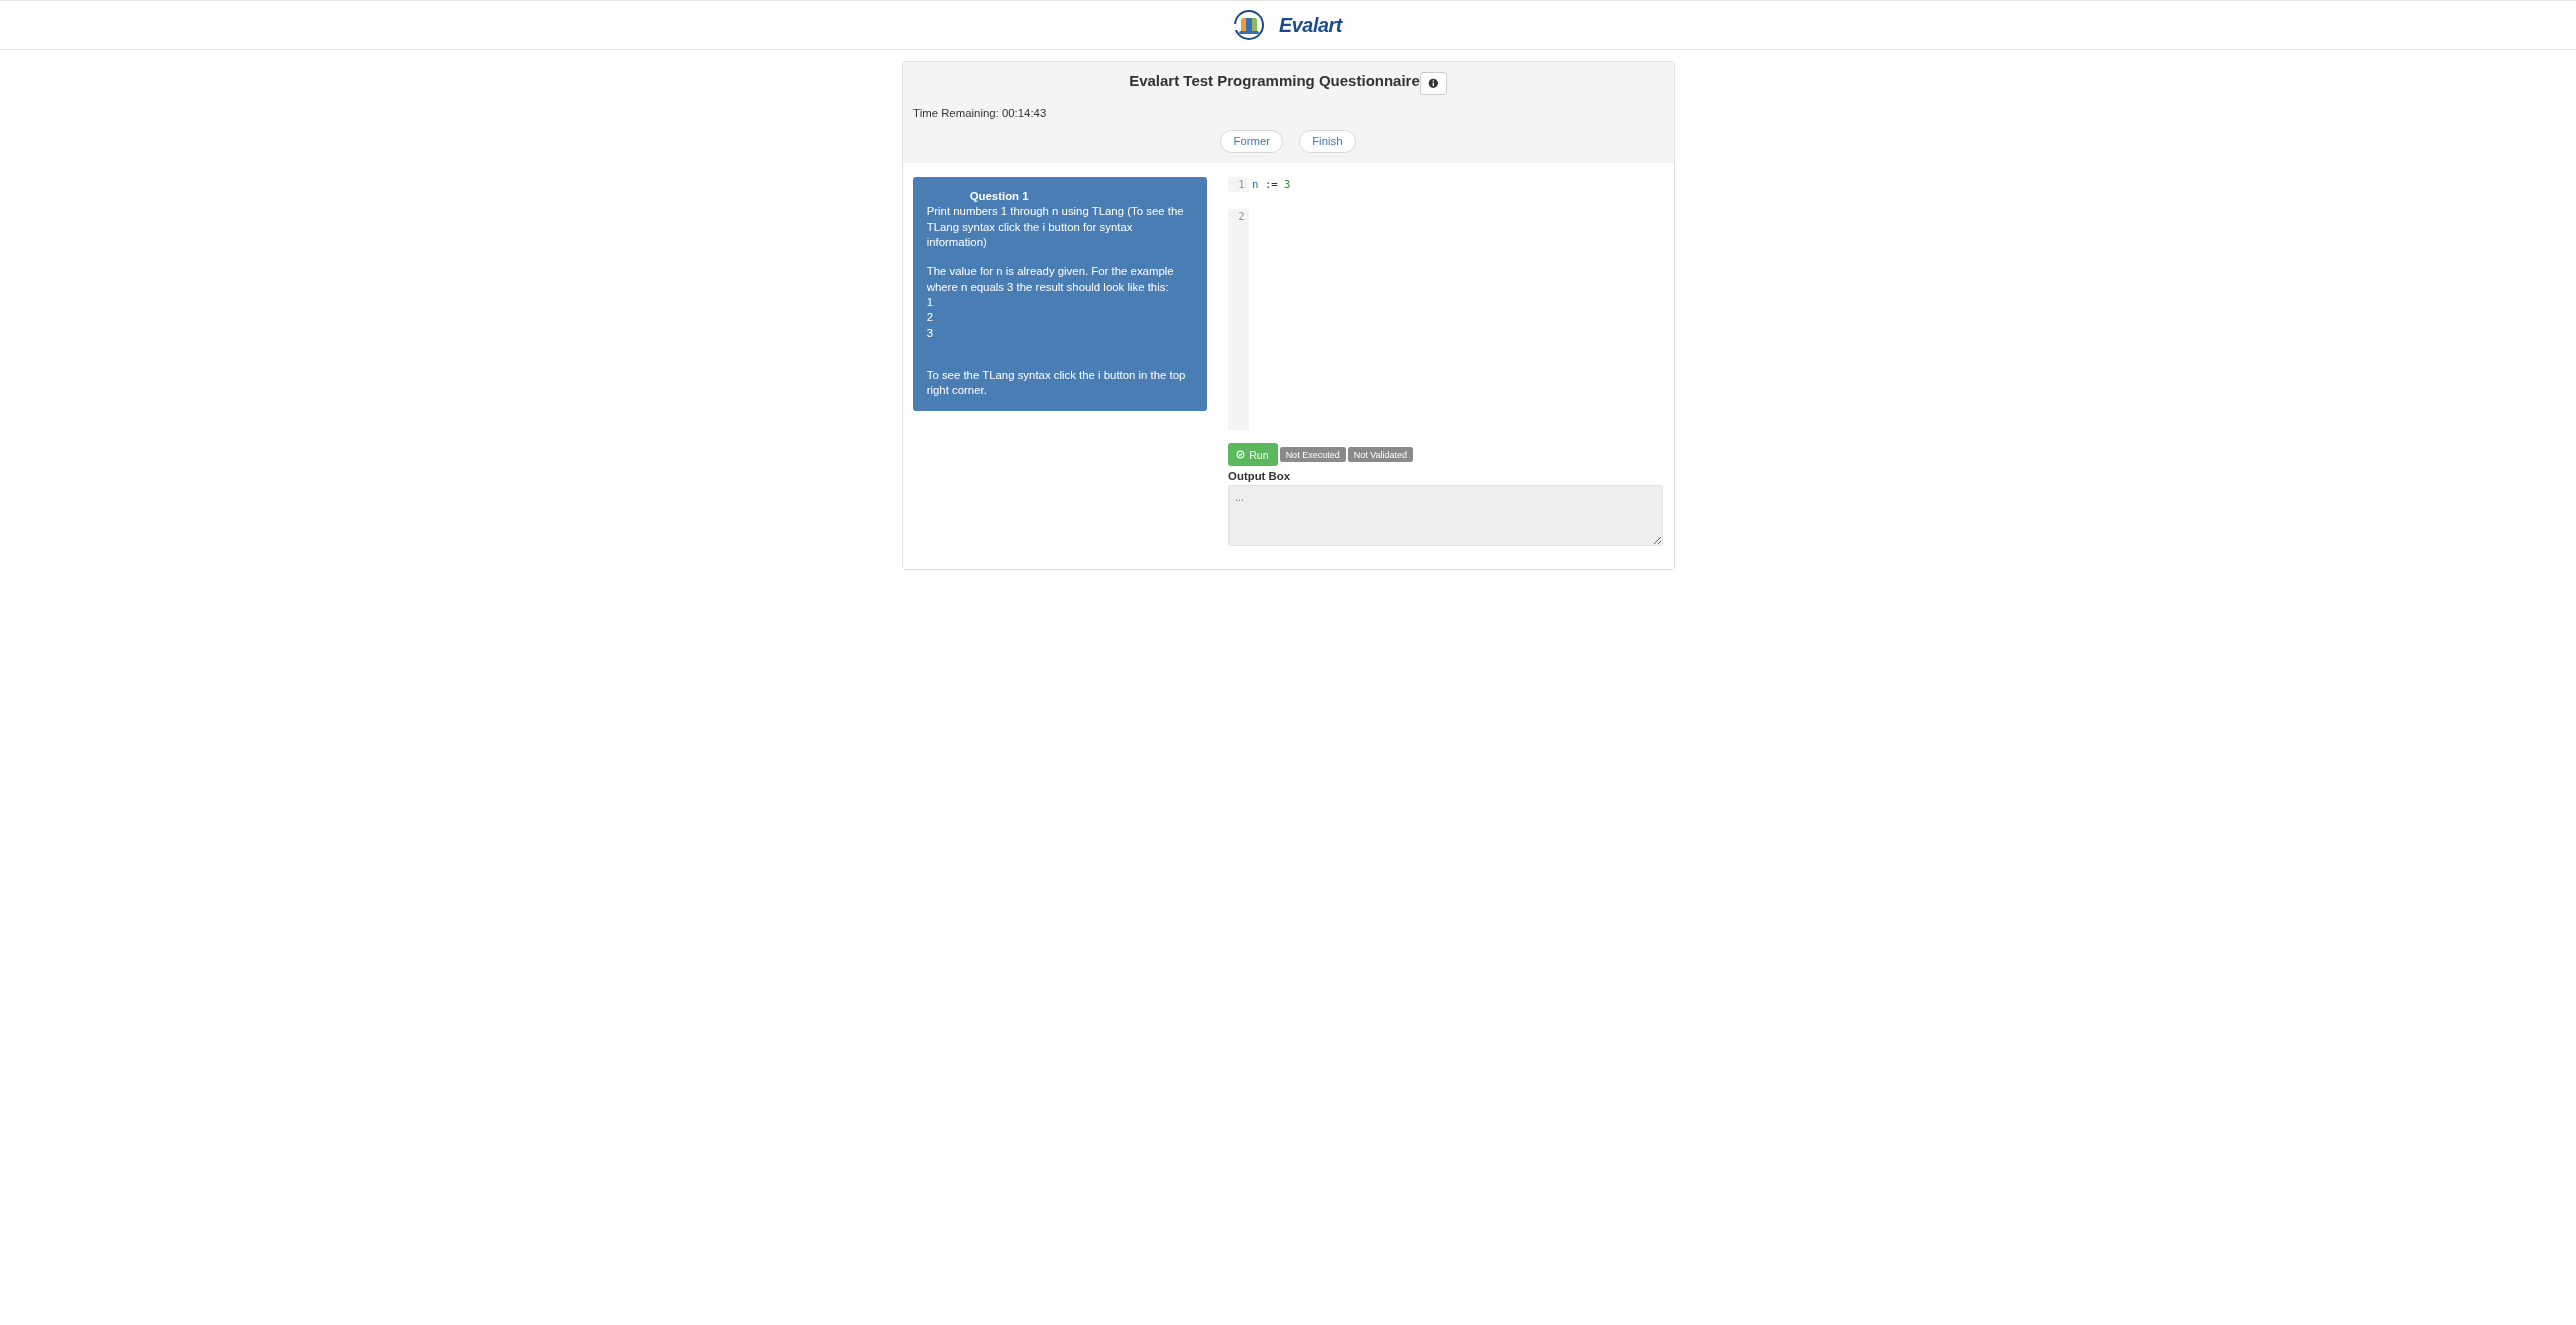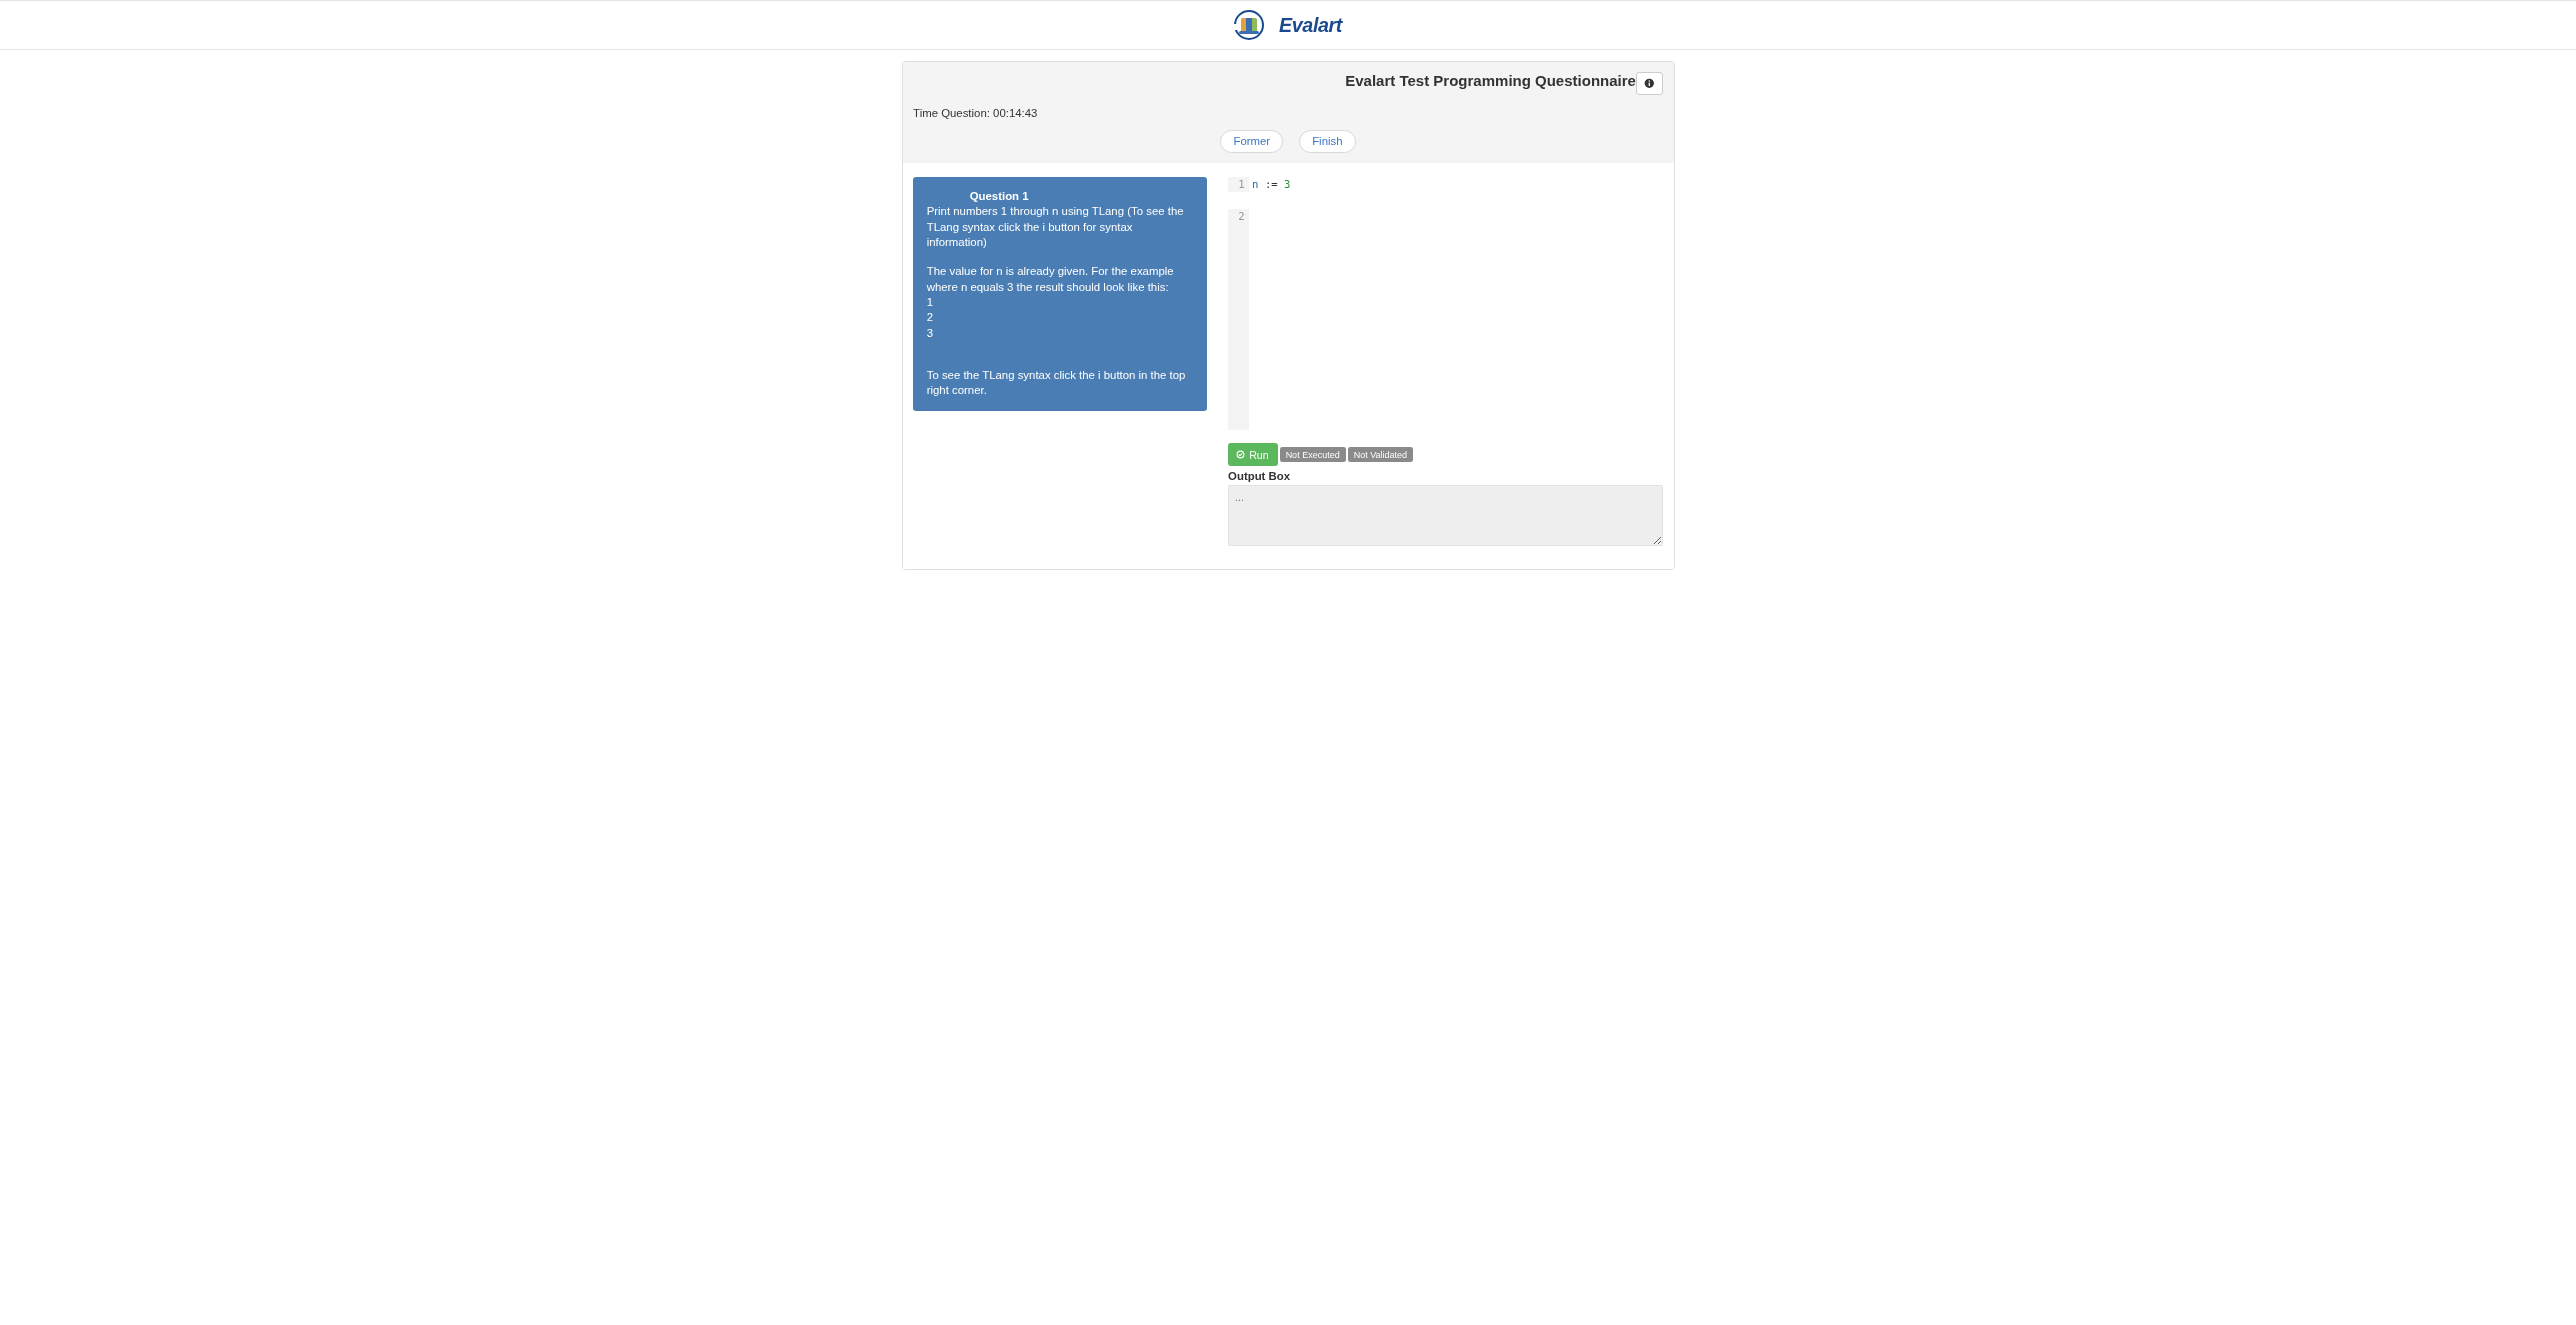--- a/index.html
+++ b/index.html
@@ -60,21 +60,21 @@
   border: 0.8px solid #e0e0e0;
   border-radius: 3px;
   background: #fff;
 }
 .upper {
   background: #f4f4f4;
   padding: 10.6px;
 }
 .title-row {
   display: flex;
-  justify-content: flex-end;
+  justify-content: center;
   align-items: flex-start;
 }
 .page-title {
   font-size: 15px;
   font-weight: 600;
   color: #333;
   margin-bottom: 18px;
 }
 .info-btn {
   width: 27px; height: 23px;
@@ -249,21 +249,21 @@
       <div class="page-title">Evalart Test Programming Questionnaire</div>
       <div class="info-btn">
         <svg class="info-icon-svg" viewBox="0 0 16 16" fill="#333">
           <circle cx="8" cy="8" r="7"></circle>
           <rect x="7" y="7" width="2" height="5" fill="#fff"></rect>
           <circle cx="8" cy="4.5" r="1.2" fill="#fff"></circle>
         </svg>
       </div>
     </div>
     <div class="time-row">
-      <span>Time Question: </span><span>00:14:43</span>
+      <span>Time Remaining: </span><span>00:14:43</span>
     </div>
     <div class="nav-row">
       <button class="pill-btn">Former</button>
       <button class="pill-btn">Finish</button>
     </div>
   </div>
 
   <div class="body-area">
     <div class="left-col">
       <div class="question-box">

